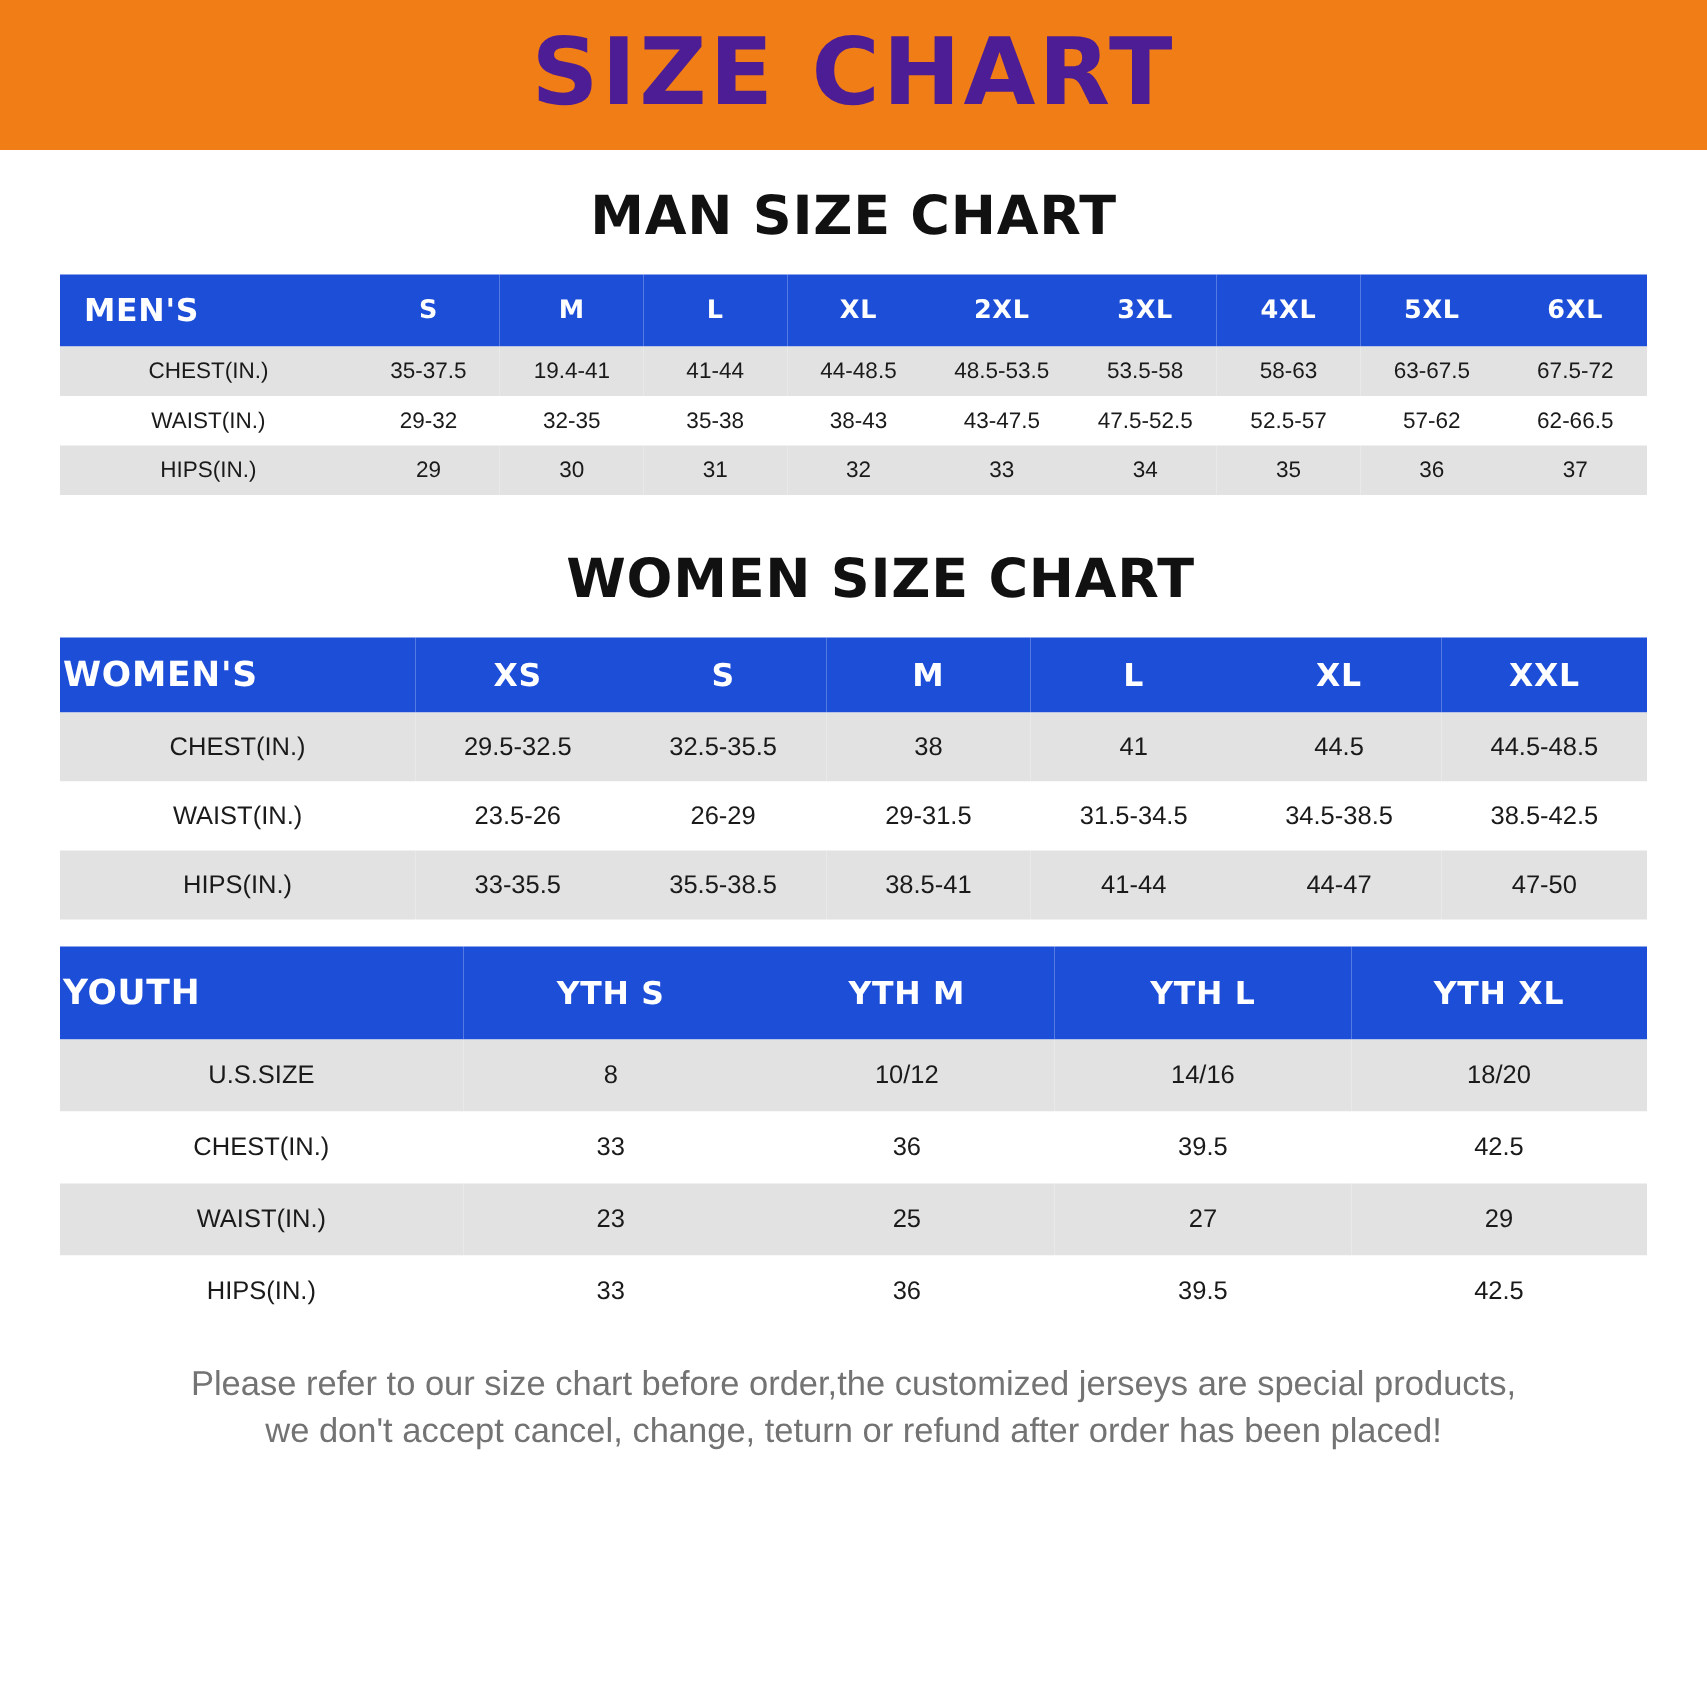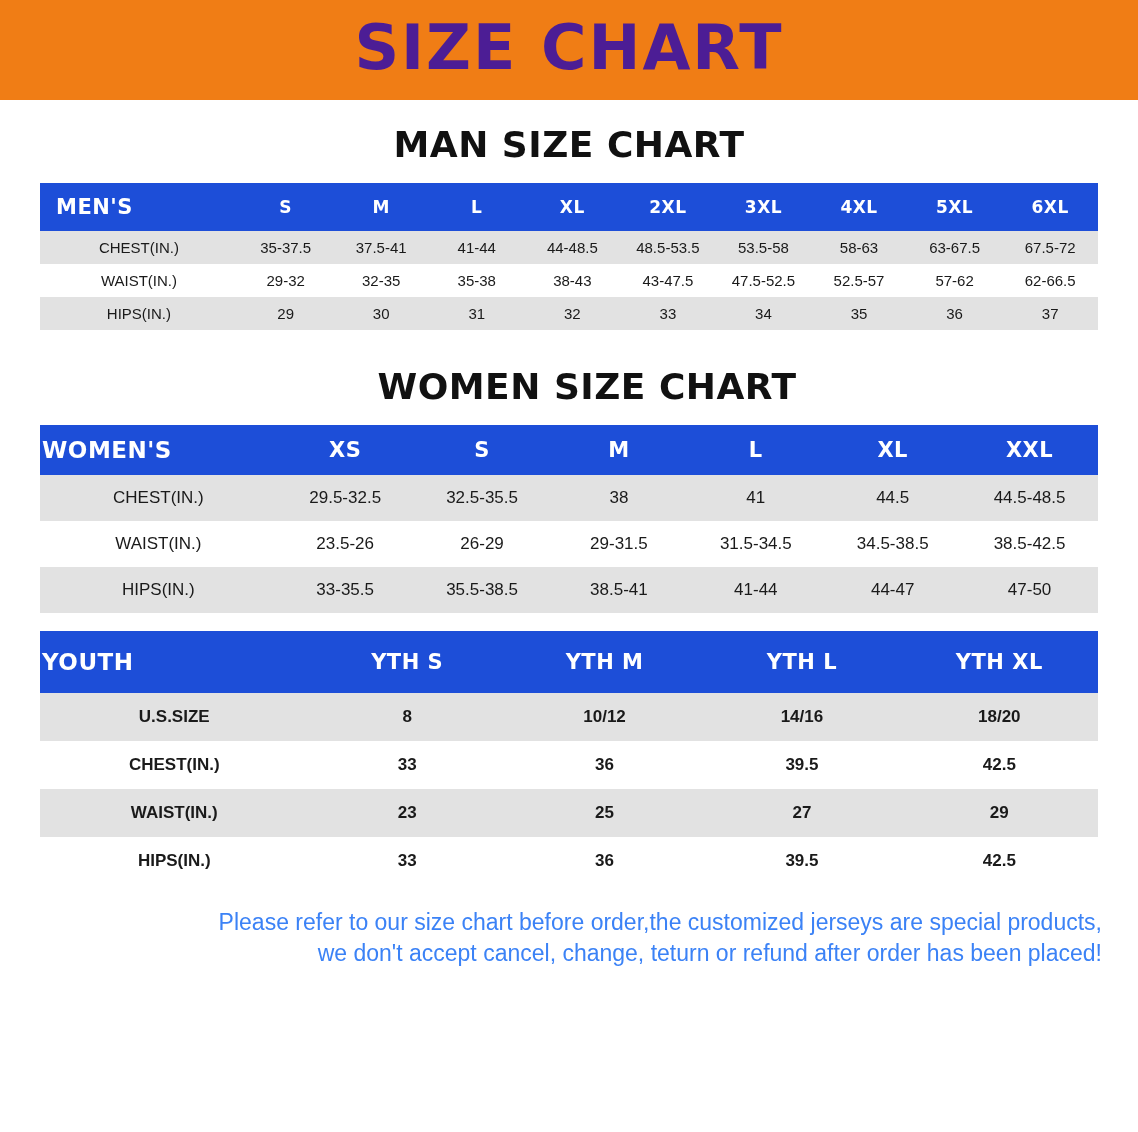--- a/index.html
+++ b/index.html
@@ -96,30 +96,30 @@
   .men-table thead th { font-size: 17px; }
   .men-table thead th.rowhead { font-size: 21px; }
   .men-table tbody td { font-size: 15px; padding: 8px 1px; }
 
   .women-table thead th { font-size: 21px; padding: 12px 2px; }
   .women-table thead th.rowhead { font-size: 23px; }
   .women-table tbody td { font-size: 17px; padding: 13px 2px; }
 
   .youth-table thead th { font-size: 21px; padding: 18px 2px; }
   .youth-table thead th.rowhead { font-size: 23px; }
-  .youth-table tbody td { font-size: 17px; padding: 14px 2px; font-weight: bold; }
+  .youth-table tbody td { font-size: 17px; padding: 14px 2px; }
 
   
   .note {
     margin: 22px 36px 0 36px;
-    color: #3b82f6;
+    color: #737373;
     font-family: "Liberation Sans", sans-serif;
     font-size: 23px;
     line-height: 1.35;
-    text-align: right;
+    text-align: center;
   }
   .note .line { display: block; }
 </style>
 </head>
 <body>
 
 <div class="page">
 
   <div class="banner">
     <div class="banner-title">SIZE CHART</div>
@@ -139,21 +139,21 @@
           <th>3XL</th>
           <th>4XL</th>
           <th>5XL</th>
           <th>6XL</th>
         </tr>
       </thead>
       <tbody>
         <tr class="shade">
           <td class="rowlabel">CHEST(IN.)</td>
           <td>35-37.5</td>
-          <td>37.5-41</td>
+          <td>19.4-41</td>
           <td>41-44</td>
           <td>44-48.5</td>
           <td>48.5-53.5</td>
           <td>53.5-58</td>
           <td>58-63</td>
           <td>63-67.5</td>
           <td>67.5-72</td>
         </tr>
         <tr class="plain">
           <td class="rowlabel">WAIST(IN.)</td>

